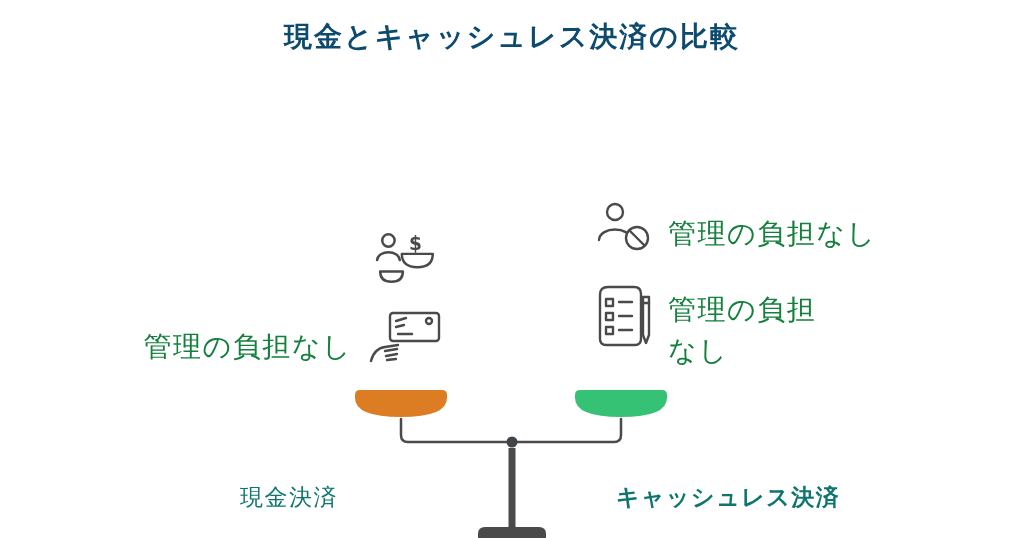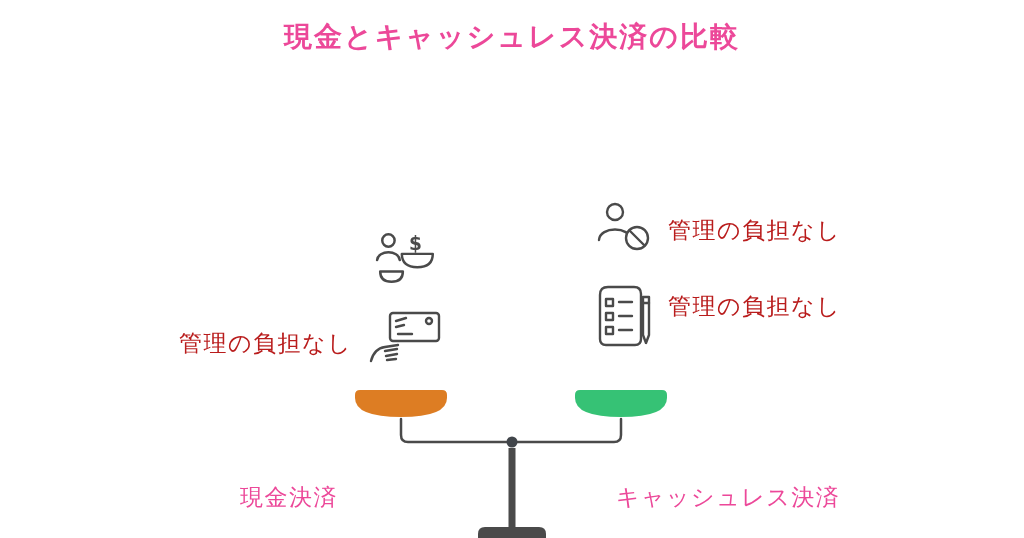--- a/index.html
+++ b/index.html
@@ -16,43 +16,43 @@
   }
   .title {
     position: absolute;
     top: 18px;
     left: 0;
     width: 100%;
     text-align: center;
     font-size: 28px;
     font-weight: 700;
     letter-spacing: 2px;
-    color: #ec4899;
+    color: #0c4a6e;
   }
   .feature-label {
     position: absolute;
-    font-size: 23px;
+    font-size: 28px;
     letter-spacing: 1.5px;
-    color: #b91c1c;
+    color: #15803d;
     line-height: 1.45;
   }
   .align-right { text-align: right; }
   .icon { position: absolute; }
   .icon svg {
     stroke: #4a4a4a;
     stroke-width: 2.4;
     fill: none;
     stroke-linecap: round;
     stroke-linejoin: round;
   }
   .bottom-label {
     position: absolute;
     font-size: 23px;
     letter-spacing: 1.5px;
-    color: #ec4899;
+    color: #0f766e;
   }
   .scale-svg { position: absolute; left: 340px; top: 385px; }
 </style>
 </head>
 <body>
 
 <div class="canvas">
 
   <div class="title">現金とキャッシュレス決済の比較</div>
 
@@ -113,15 +113,15 @@
 
     <path d="M 15 10 Q 15 5 20 5 L 102 5 Q 107 5 107 10 L 107 13 Q 107 32 61 32 Q 15 32 15 13 Z" fill="#dd7d23"></path>
     <path d="M 235 10 Q 235 5 240 5 L 322 5 Q 327 5 327 10 L 327 13 Q 327 32 281 32 Q 235 32 235 13 Z" fill="#36c275"></path>
 
     <circle cx="172" cy="57" r="5.5" fill="#41454a"></circle>
     <rect x="168.5" y="63" width="7" height="79" fill="#4a4a4a"></rect>
     <path d="M 138 153 L 138 149 Q 138 142 145 142 L 199 142 Q 206 142 206 149 L 206 153 Z" fill="#4a4a4a"></path>
   </svg>
 
   <div class="bottom-label" style="left:240px; top:482px;">現金決済</div>
-  <div class="bottom-label" style="left:616px; top:482px;">キャッシュレス決済</div>
+  <div class="bottom-label" style="left:616px; top:482px;font-weight:bold;">キャッシュレス決済</div>
 
 </div>
 
 </body></html>

